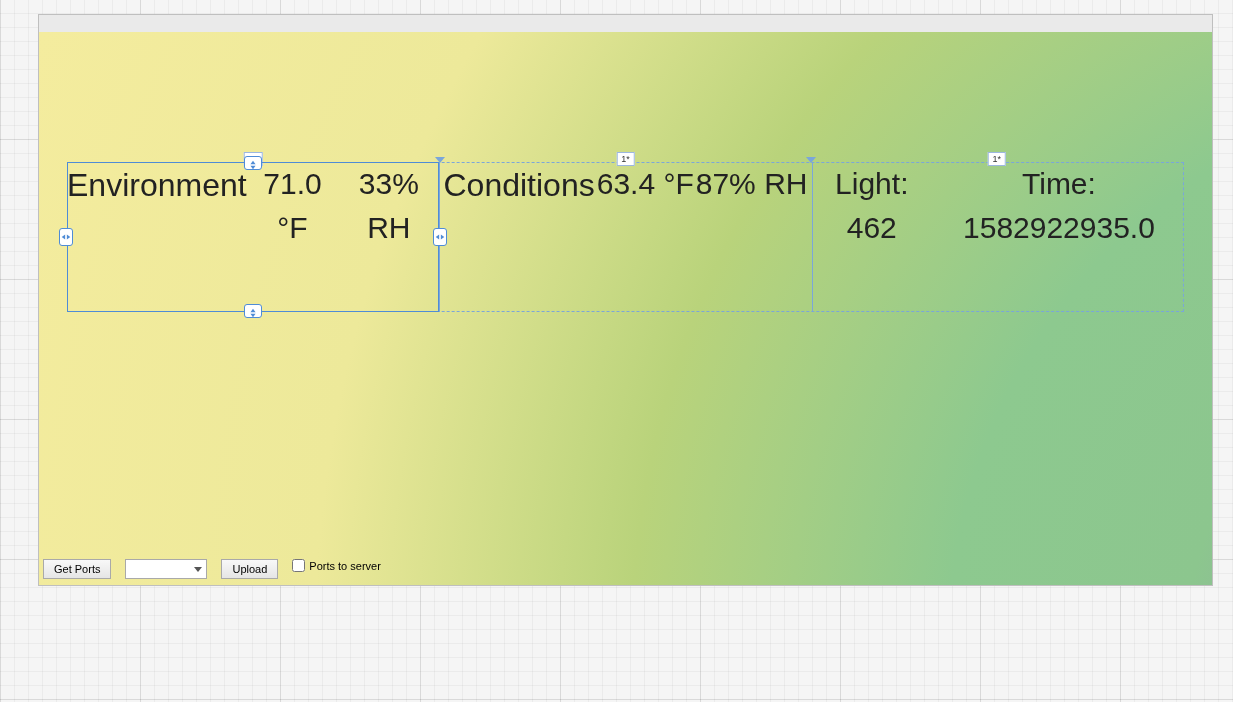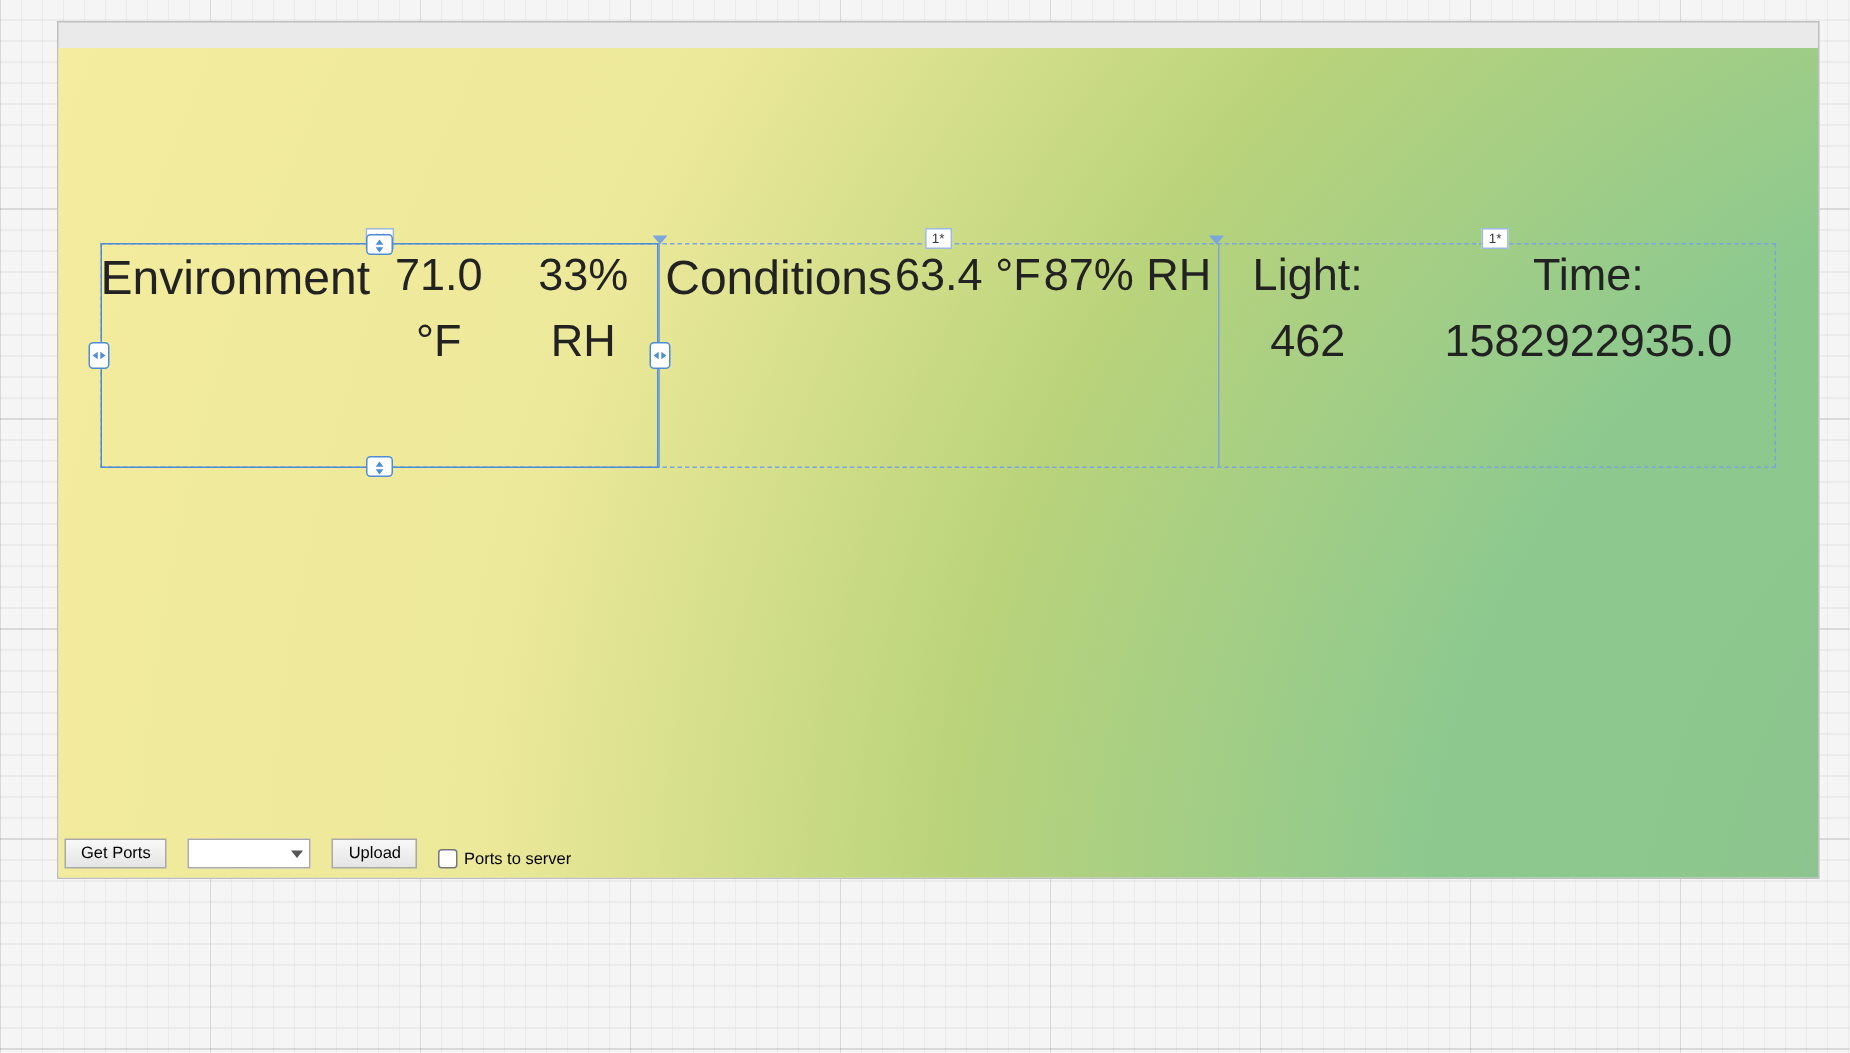--- a/index.html
+++ b/index.html
@@ -145,21 +145,21 @@
   font-weight: 400;
 }
 .sensor-panel h2 { font-size: 32px; font-weight: 400; }
 
 
 .control-bar {
   position: absolute;
   bottom: 6px;
   left: 4px;
   display: flex;
-  align-items: flex-end;
+  align-items: flex-start;
   gap: 14px;
   font-size: 11px;
   margin-top: 36px;
 }
 .btn {
   background: linear-gradient(#f8f8f8,#e5e5e5);
   border: 1px solid #a9a9a9;
   padding: 1px 10px;
   font-size: 11px;
   min-width: 56px;

